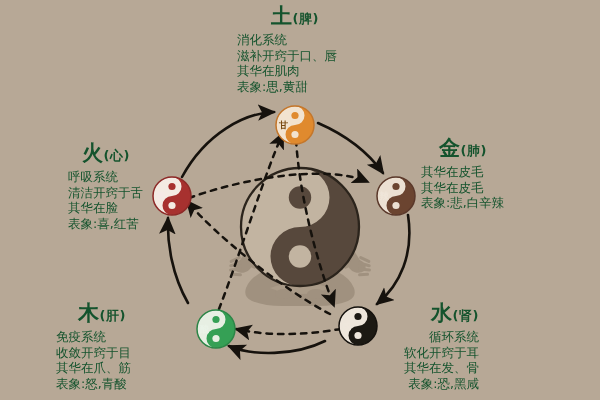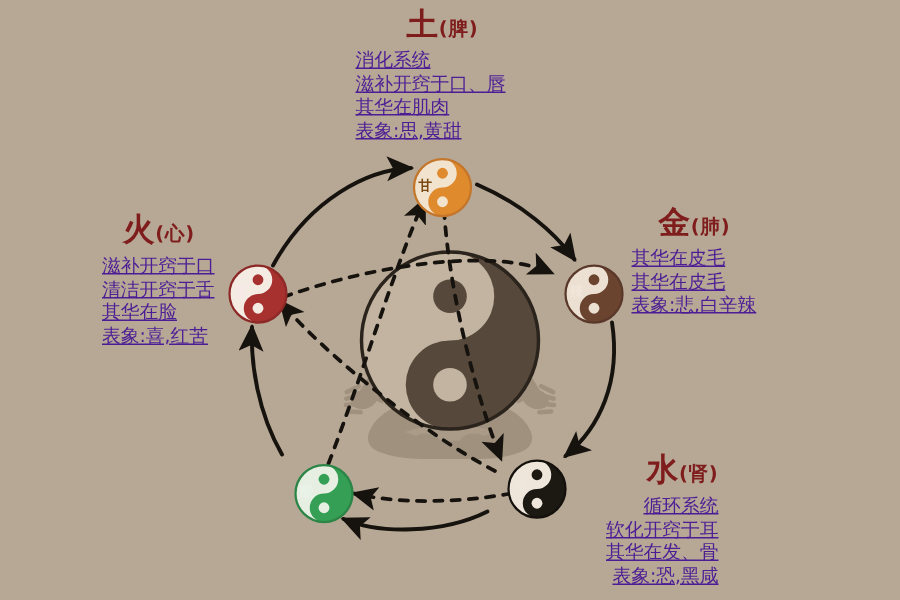--- a/index.html
+++ b/index.html
@@ -7,30 +7,30 @@
     width:600px;height:400px;overflow:hidden;
     background:#b7a896;
     font-family:"DejaVu Sans","Liberation Sans",sans-serif;
     position:relative;
   }
   #stage{position:absolute;inset:0;width:600px;height:400px;}
 
   
   .block{position:absolute;color:#241c14;}
   .block .title{
-    font-weight:bold;color:#7f1d1d;
+    font-weight:bold;color:#14532d;
     letter-spacing:.5px;line-height:1;
     white-space:nowrap;
   }
   .block .title .elem{font-size:21px;}
   .block .title .organ{font-size:13px;}
   .block .lines{margin-top:5px;}
   .block .lines div{
     font-size:12.5px;line-height:15.5px;
-    color:#4c1d95;white-space:nowrap;text-decoration:underline;
+    color:#14532d;white-space:nowrap;
   }
 
   .b-earth{left:237px;top:6px;text-align:left;}
   .b-earth .title{text-align:center;padding-left:16px;}
   .b-metal{left:421px;top:138px;}
   .b-metal .title{padding-left:18px;}
   .b-water{left:404px;top:303px;text-align:right;}
   .b-water .title{padding-left:16px;}
   .b-wood{left:56px;top:303px;}
   .b-wood .title{padding-left:22px;}
@@ -231,26 +231,37 @@
       <span class="elem">水</span><span class="organ">(肾)</span>
     </div>
     <div class="lines">
       <div>循环系统</div>
       <div>软化开窍于耳</div>
       <div>其华在发、骨</div>
       <div>表象:恐,黑咸</div>
     </div>
   </div>
 
+  <div class="block b-wood">
+    <div class="title">
+      <span class="elem">木</span><span class="organ">(肝)</span>
+    </div>
+    <div class="lines">
+      <div>免疫系统</div>
+      <div>收敛开窍于目</div>
+      <div>其华在爪、筋</div>
+      <div>表象:怒,青酸</div>
+    </div>
+  </div>
 
   <div class="block b-fire">
     <div class="title">
       <span class="elem">火</span><span class="organ">(心)</span>
     </div>
     <div class="lines">
-      <div>滋补开窍于口</div>
+      <div>呼吸系统</div>
       <div>清洁开窍于舌</div>
       <div>其华在脸</div>
       <div>表象:喜,红苦</div>
     </div>
   </div>
 
 </div>
 
 </body></html>

